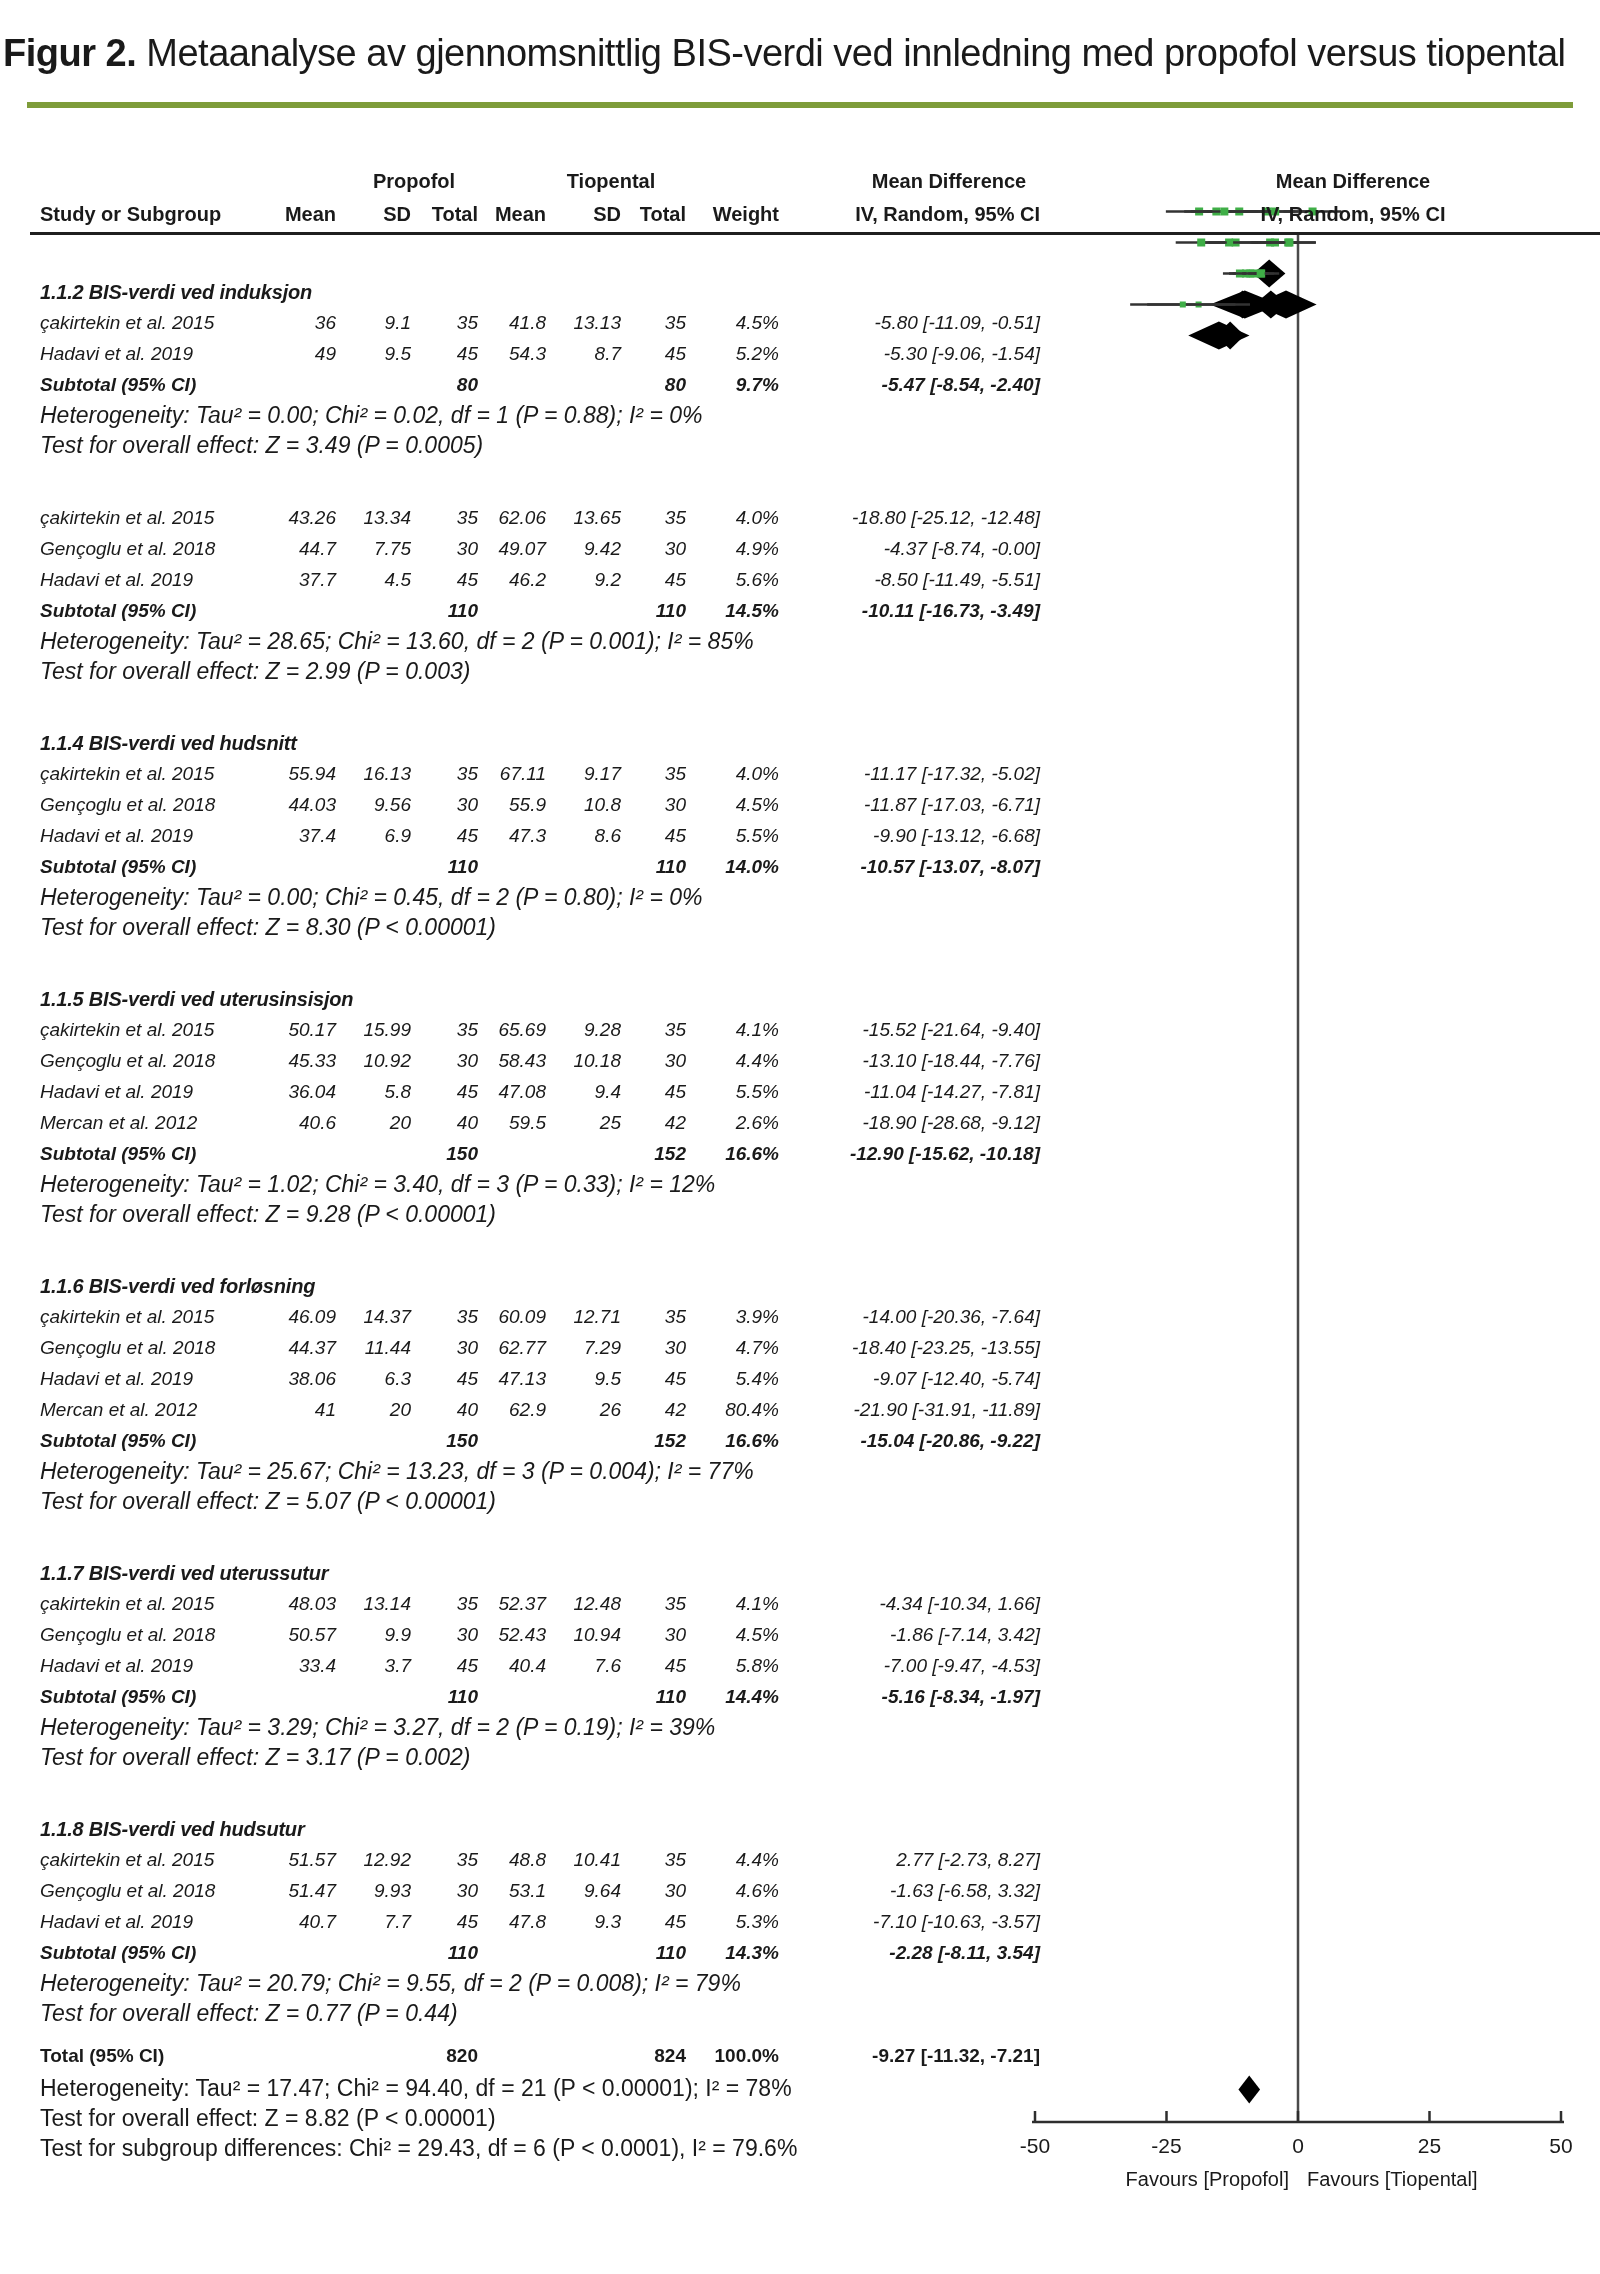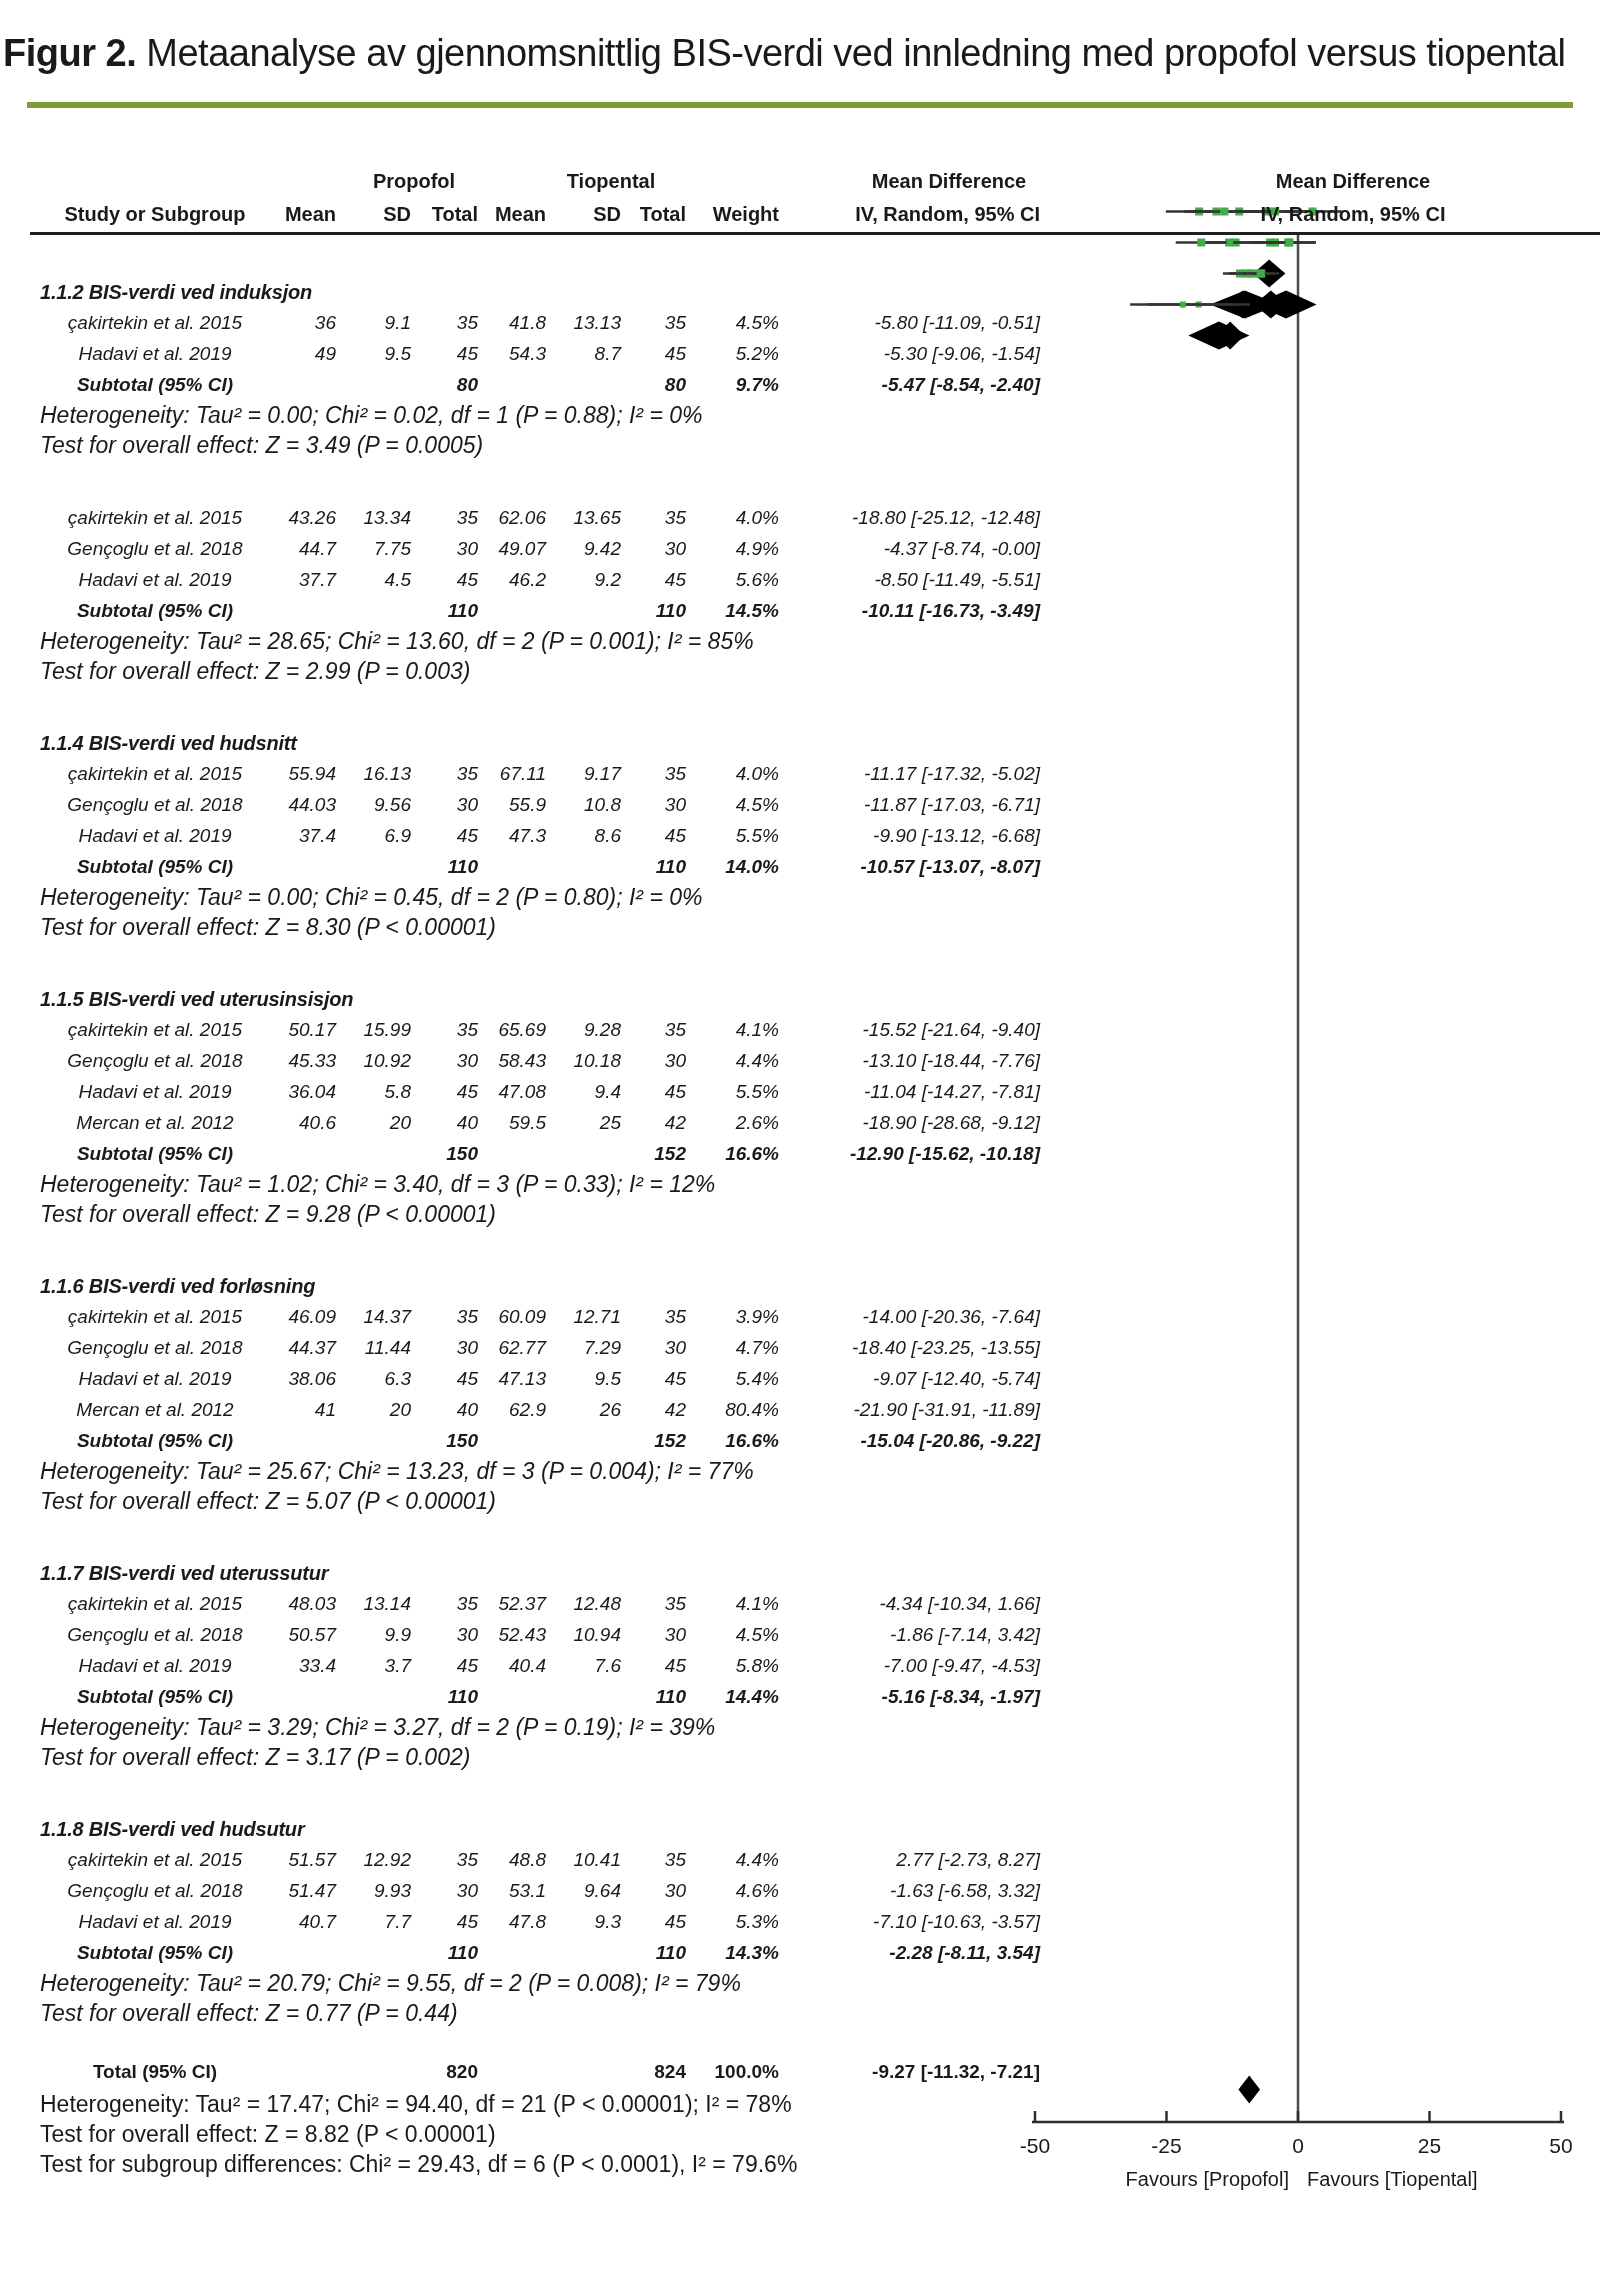--- a/index.html
+++ b/index.html
@@ -18,28 +18,28 @@
   .grp-row{position:relative;height:30px;font-weight:bold;font-size:20px;line-height:30px;}
   .grp-abs{position:absolute;transform:translateX(-50%);white-space:nowrap;margin-left:44px;}
   .colhdr-row{border-bottom:3px solid #1f1f1f;position:relative;}
   .grid{
     display:grid;
     grid-template-columns:240px 66px 75px 67px 68px 75px 65px 93px 261px;
     align-items:center;font-size:19px;
   }
   .grid>div{white-space:nowrap;}
   .cell-r{text-align:right;}
-  .cell-study{text-align:center;padding-left:10px;}
+  .cell-study{text-align:left;padding-left:10px;}
   .colhdr-row{height:36px;font-weight:bold;font-size:20px;line-height:36px;}
   .section{margin-top:42px;position:relative;z-index:2;font-style:italic;}
   .sec-heading{font-weight:bold;font-size:20px;height:30px;line-height:30px;padding-left:10px;letter-spacing:-0.2px;}
   .row{height:31px;line-height:31px;position:relative;z-index:2;}
   .row.bold{font-weight:bold;}
   .note{height:30px;line-height:30px;font-size:23px;padding-left:10px;position:relative;z-index:2;}
-  .total-row{margin-top:28px;}
+  .total-row{margin-top:12px;}
   .footer-notes{margin-top:2px;}
 </style>
 </head>
 <body>
 
 <div class="title-block">
   <span class="tlabel">Figur 2.</span>
   <span>Metaanalyse av gjennomsnittlig BIS-verdi ved innledning med propofol versus tiopental</span>
 </div>
 <hr class="top-rule" style="background: rgb(126, 156, 58);">

